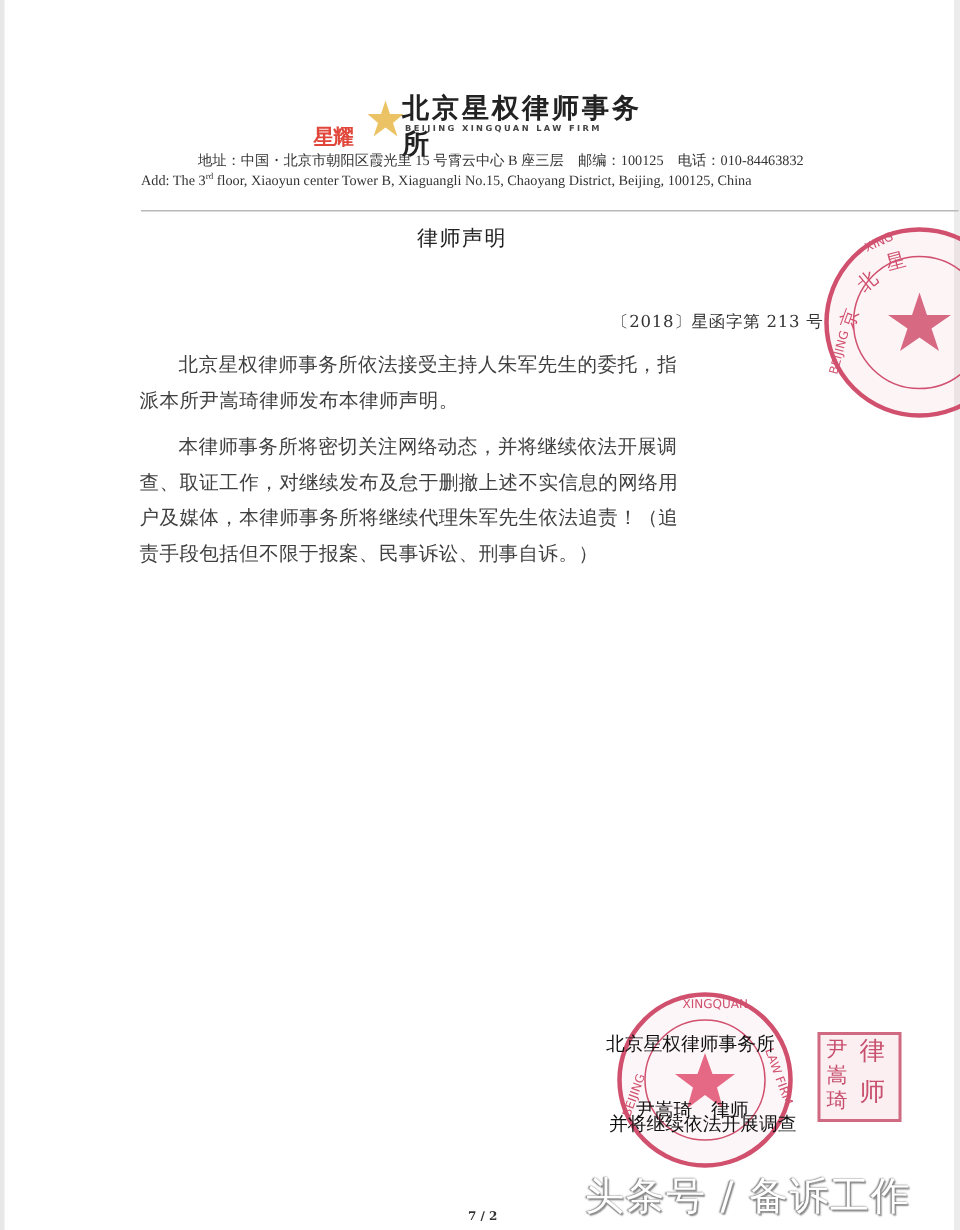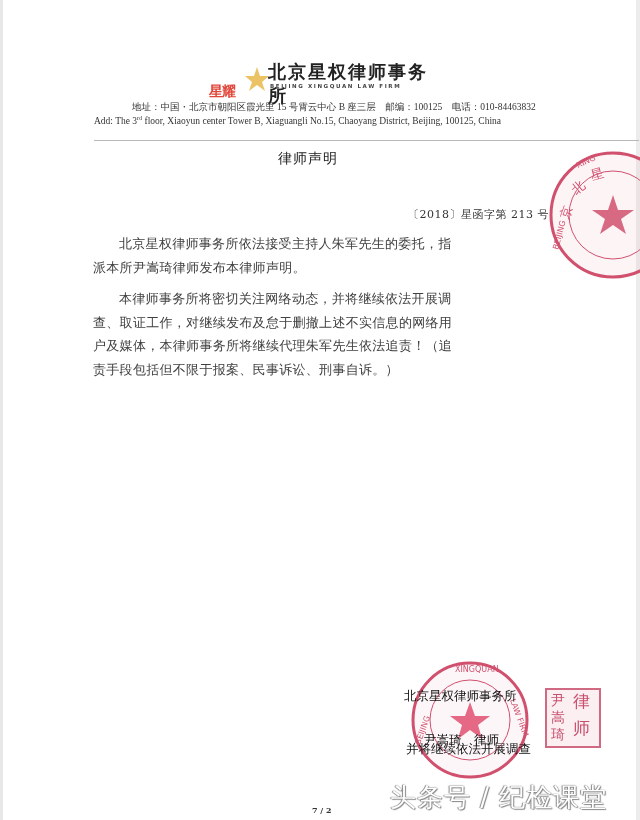--- a/index.html
+++ b/index.html
@@ -143,13 +143,13 @@
 
 <div class="name-seal">
   <span style="left:26px; top:3px;">律</span>
   <span style="left:26px; top:30px;">师</span>
   <span style="left:4px; top:2px; font-size:14px;">尹</span>
   <span style="left:4px; top:19px; font-size:14px;">嵩</span>
   <span style="left:4px; top:36px; font-size:14px;">琦</span>
 </div>
 
 <div class="page-number">7 / 2</div>
-<div class="watermark">头条号 / 纪检课堂</div>
+<div class="watermark">头条号 / 备诉工作</div>
 
 </body></html>

